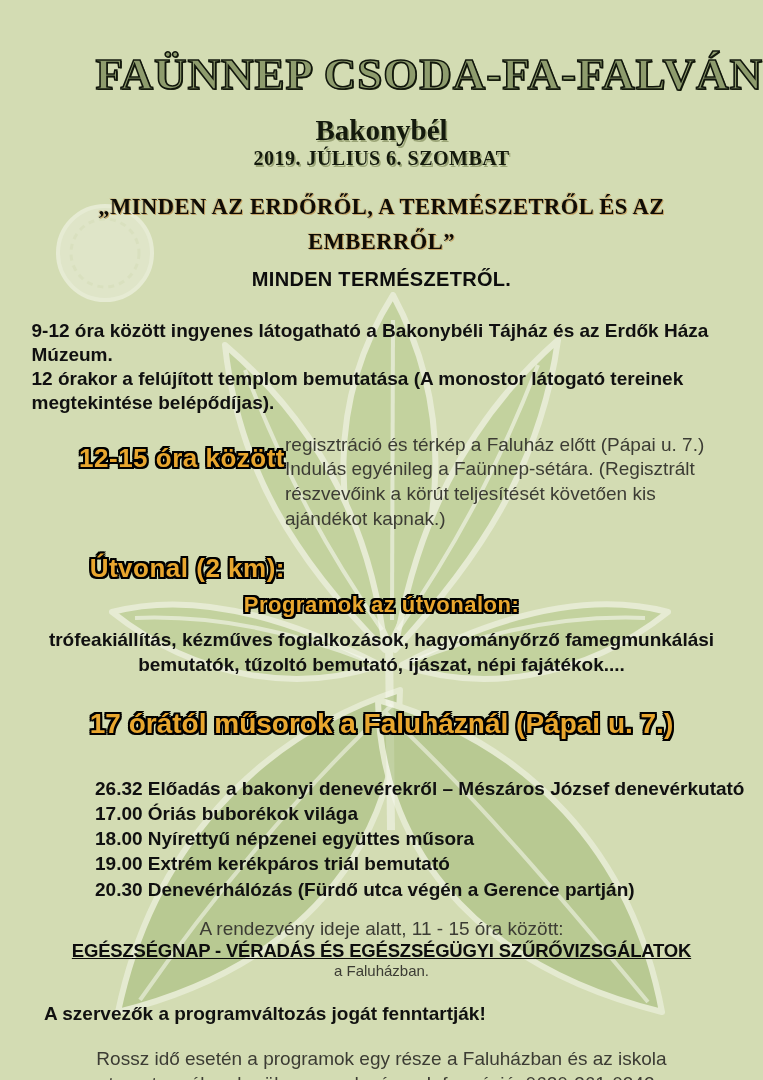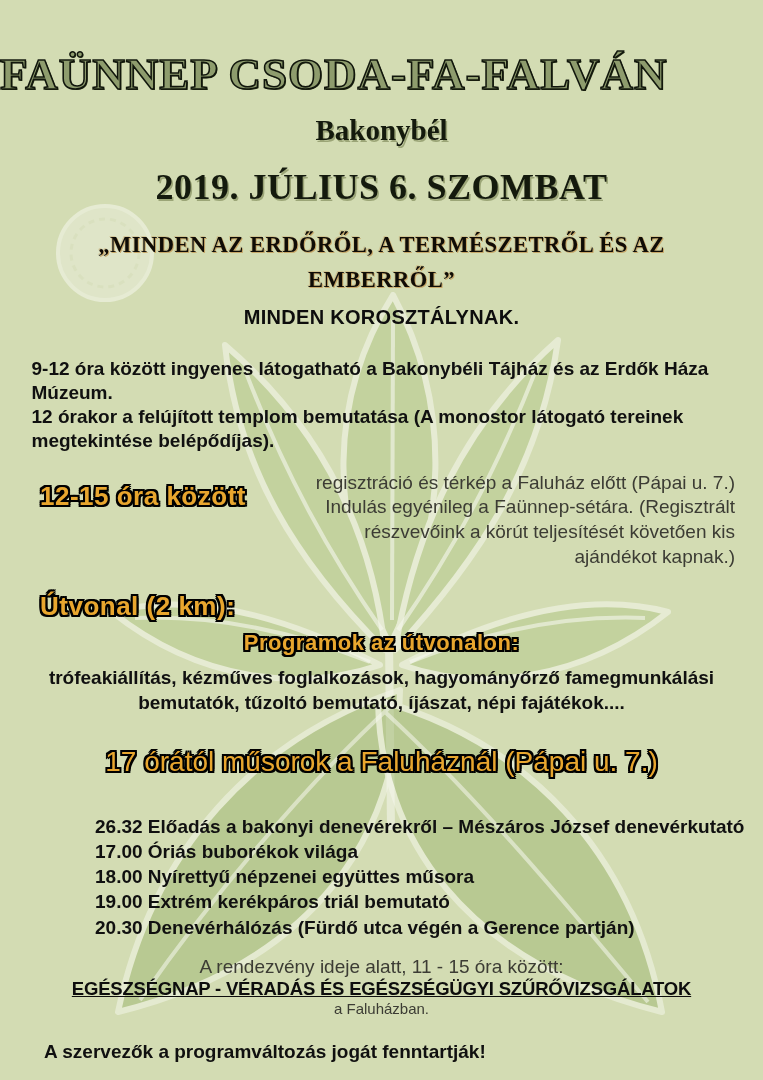--- a/index.html
+++ b/index.html
@@ -25,39 +25,39 @@
   .content {
     position: relative;
     z-index: 1;
     width: 763px;
     height: 1080px;
   }
 
   
   .title {
     margin-top: 48px;
-    text-align: left;
+    text-align: right;
     font-family: "Liberation Serif", "DejaVu Serif", serif;
     font-weight: bold;
     font-size: 45px;
     letter-spacing: 1px;
     white-space: nowrap;
     color: #8e9c6d;
     -webkit-text-stroke: 1.6px #11160c;
     text-shadow: 1px 1px 0 #2a3318;
   }
   .serif-sub {
     text-align: center;
     font-family: "Liberation Serif", "DejaVu Serif", serif;
     font-weight: bold;
     color: #141a0d;
     text-shadow: 1.5px 1.5px 0 rgba(110,120,70,0.55);
   }
   .location { margin-top: 14px; font-size: 29px; }
-  .date     { margin-top: 19px;  font-size: 36px; letter-spacing: 0.5px; }
+  .date     { margin-top: 0;  font-size: 20px; letter-spacing: 0.5px; }
 
   .quote {
     margin: 20px auto 0 auto;
     max-width: 600px;
     text-align: center;
     font-family: "Liberation Serif", "DejaVu Serif", serif;
     font-weight: bold;
     font-size: 22.5px;
     line-height: 1.55;
     color: #0f0c06;
@@ -95,28 +95,28 @@
     flex: 0 0 245px;
     padding-top: 10px;
     font-weight: bold;
     font-size: 26px;
     letter-spacing: 0.5px;
     color: #e8a62e;
     text-shadow:
       -2px -2px 0 #000, 2px -2px 0 #000, -2px 2px 0 #000, 2px 2px 0 #000,
       -2px 0 0 #000, 2px 0 0 #000, 0 -2px 0 #000, 0 2px 0 #000;
     white-space: nowrap;
+    text-align: right;
   }
   .schedule-text {
     flex: 1;
     font-size: 19px;
     line-height: 1.3;
     color: #3c3c34;
     white-space: pre-line;
-    text-align: right;
   }
 
   .route-heading {
     margin-top: 8px;
     text-align: center;
     font-weight: bold;
     font-size: 22px;
     color: #e8a62e;
     letter-spacing: 0.5px;
     text-shadow:
@@ -129,21 +129,21 @@
     text-align: center;
     font-weight: bold;
     font-size: 19px;
     line-height: 1.3;
     color: #101010;
   }
 
   .shows-heading {
     margin-top: 30px;
     text-align: center;
-    font-weight: normal;
+    font-weight: bold;
     font-size: 28px;
     white-space: nowrap;
     color: #e8a62e;
     letter-spacing: 0px;
     text-shadow:
       -2px -2px 0 #000, 2px -2px 0 #000, -2px 2px 0 #000, 2px 2px 0 #000,
       -2px 0 0 #000, 2px 0 0 #000, 0 -2px 0 #000, 0 2px 0 #000;
   }
   .shows-list {
     margin: 36px 0 0 95px;
@@ -222,21 +222,21 @@
   <div class="content">
 
     <div class="title">FAÜNNEP CSODA-FA-FALVÁN</div>
 
     <div class="serif-sub location">Bakonybél</div>
 
     <div class="serif-sub date">2019. JÚLIUS 6. SZOMBAT</div>
 
     <div class="quote">„MINDEN AZ ERDŐRŐL, A TERMÉSZETRŐL ÉS AZ EMBERRŐL”</div>
 
-    <div class="audience">MINDEN KOROSZTÁLYNAK.</div>
+    <div class="audience">MINDEN TERMÉSZETRŐL.</div>
 
     <div class="intro">
       <p>9-12 óra között ingyenes látogatható a Bakonybéli Tájház és az Erdők Háza Múzeum.</p>
       <p>12 órakor a felújított templom bemutatása (A monostor látogató tereinek megtekintése belépődíjas).</p>
     </div>
 
     <div class="schedule">
       <div class="schedule-row">
         <div class="schedule-label">12-15 óra között</div>
         <div class="schedule-text">regisztráció és térkép a Faluház előtt (Pápai u. 7.)

